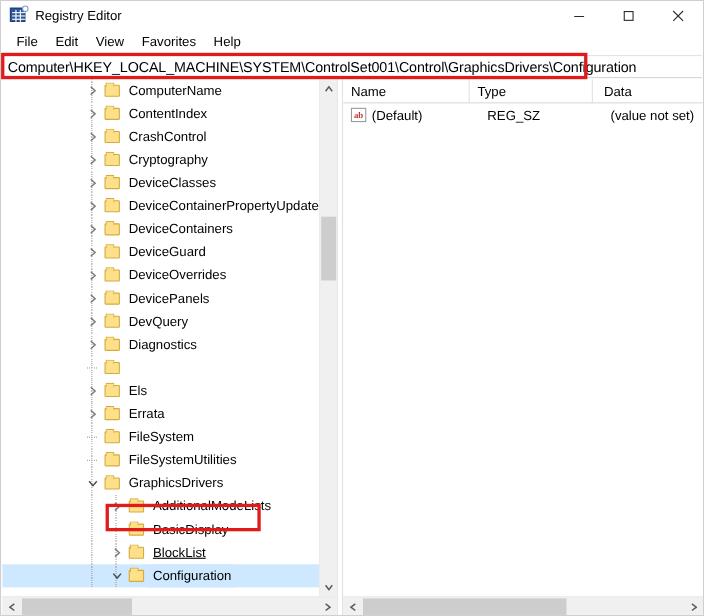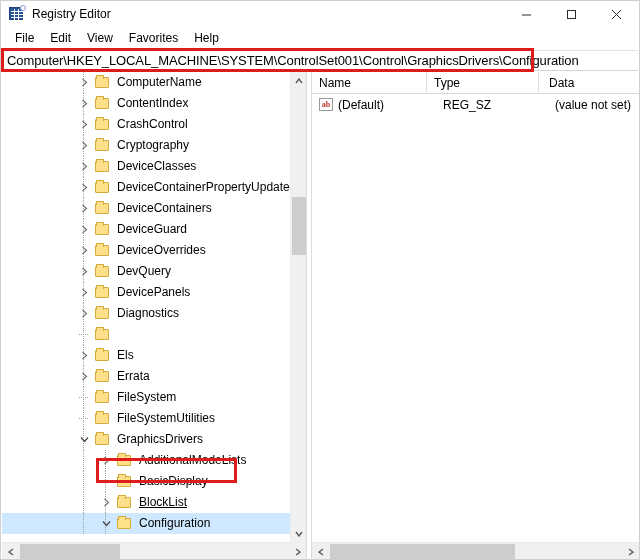--- a/index.html
+++ b/index.html
@@ -460,33 +460,33 @@
         <div class="tree-row">
           <div class="guide" style="left: 81px;"></div>
           <div class="chev" style="position: absolute; left: 74px;">
             <svg width="7" height="9" viewBox="0 0 7 9">
               <polyline points="1.5,1 5.5,4.5 1.5,8" fill="none" stroke="#7a7a7a" stroke-width="1.3"></polyline>
             </svg>
           </div>
           <div class="folder" style="position: absolute; left: 93px;">
             <div class="f"></div>
           </div>
+          <div class="tree-label" style="position: absolute; left: 110px;">DevicePanels</div>
+        </div>
+        <div class="tree-row">
+          <div class="guide" style="left: 81px;"></div>
+          <div class="chev" style="position: absolute; left: 74px;">
+            <svg width="7" height="9" viewBox="0 0 7 9">
+              <polyline points="1.5,1 5.5,4.5 1.5,8" fill="none" stroke="#7a7a7a" stroke-width="1.3"></polyline>
+            </svg>
+          </div>
+          <div class="folder" style="position: absolute; left: 93px;">
+            <div class="f"></div>
+          </div>
           <div class="tree-label" style="position: absolute; left: 110px;">DevQuery</div>
-        </div>
-        <div class="tree-row">
-          <div class="guide" style="left: 81px;"></div>
-          <div class="chev" style="position: absolute; left: 74px;">
-            <svg width="7" height="9" viewBox="0 0 7 9">
-              <polyline points="1.5,1 5.5,4.5 1.5,8" fill="none" stroke="#7a7a7a" stroke-width="1.3"></polyline>
-            </svg>
-          </div>
-          <div class="folder" style="position: absolute; left: 93px;">
-            <div class="f"></div>
-          </div>
-          <div class="tree-label" style="position: absolute; left: 110px;">DevicePanels</div>
         </div>
         <div class="tree-row">
           <div class="guide" style="left: 81px;"></div>
           <div class="chev" style="position: absolute; left: 74px;">
             <svg width="7" height="9" viewBox="0 0 7 9">
               <polyline points="1.5,1 5.5,4.5 1.5,8" fill="none" stroke="#7a7a7a" stroke-width="1.3"></polyline>
             </svg>
           </div>
           <div class="folder" style="position: absolute; left: 93px;">
             <div class="f"></div>

